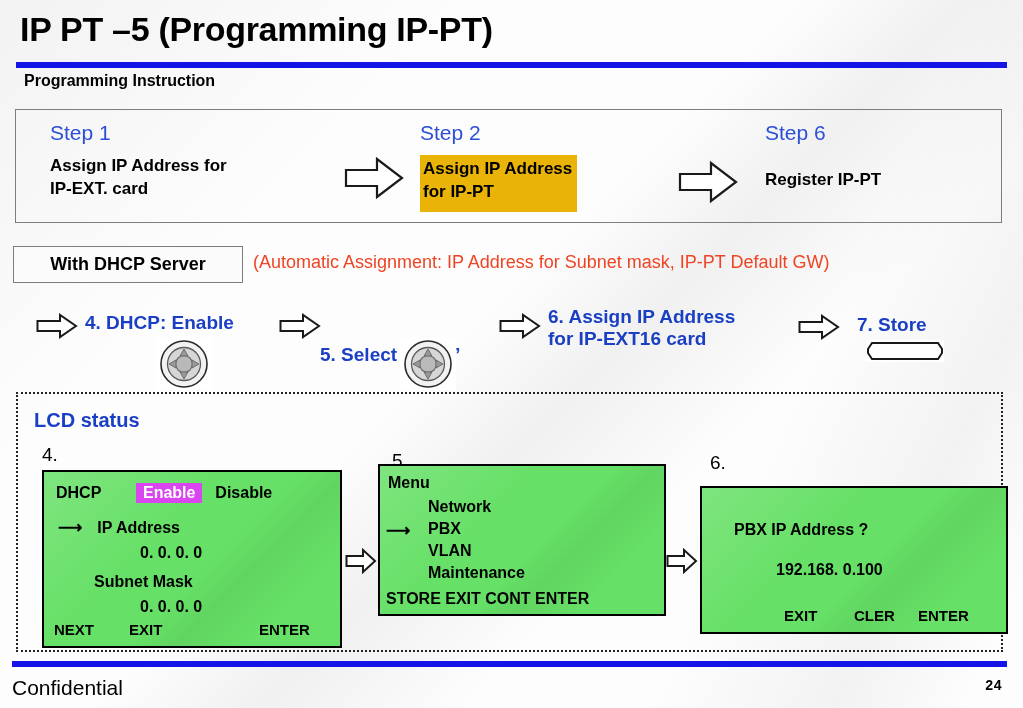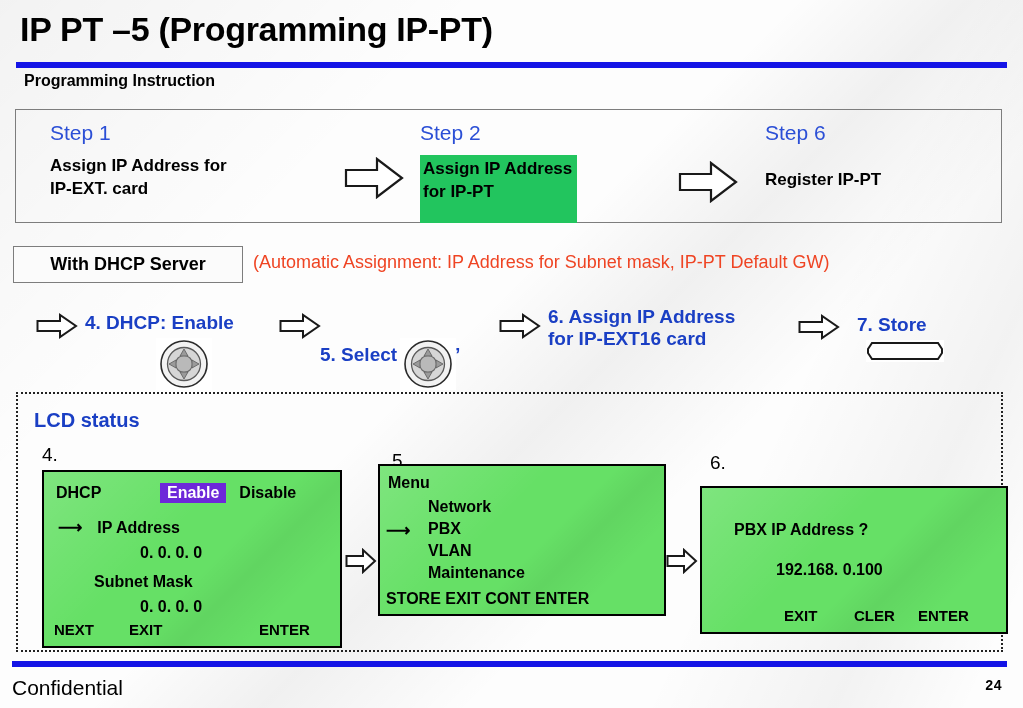--- a/index.html
+++ b/index.html
@@ -35,21 +35,21 @@
   }
 
   
   .steps-box{
     position:absolute;left:15px;top:109px;width:985px;height:112px;
     border:1px solid #7d7d7d;background:transparent;
   }
   .step{position:absolute;}
   .step-label{font-size:21px;color:#2b4fd6;font-weight:normal;}
   .step-text{font-size:17px;font-weight:bold;color:#000;line-height:1.33;margin-top:10px;}
-  .step-text.hl{background:#22c55e;display:inline-block;padding:3px 5px 20px 3px;}
+  .step-text.hl{background:#eab308;display:inline-block;padding:3px 5px 9px 3px;}
 
   .arrow-big{
     position:absolute;width:60px;height:44px;
   }
 
   
   .dhcp-box{
     position:absolute;left:13px;top:246px;width:228px;height:35px;
     border:1px solid #7d7d7d;background:#fbfbfb;
     display:flex;align-items:center;justify-content:center;
@@ -85,21 +85,21 @@
     position:absolute;background:#66e066;border:2px solid #000;
     font-size:16px;font-weight:bold;color:#000;
     overflow:hidden;
   }
   .lcd .shine{
     position:absolute;inset:0;pointer-events:none;
     background:linear-gradient(135deg, rgba(255,255,255,0.16) 0%, rgba(255,255,255,0) 40%),
                linear-gradient(135deg, rgba(0,0,0,0) 55%, rgba(0,0,0,0.05) 65%, rgba(0,0,0,0) 80%);
   }
   .lrow{position:absolute;white-space:nowrap;}
-  .inv{background:#6d28d9;color:#fff;padding:1px 7px 2px 7px;margin-left:24px;}
+  .inv{background:#d946ef;color:#fff;padding:1px 7px 2px 7px;}
 
   .arrow-mid{position:absolute;width:32px;height:26px;}
 
   
   .foot-rule{position:absolute;left:12px;top:661px;width:995px;height:6px;background:#1414e6;}
   .foot-text{position:absolute;left:12px;top:676px;font-size:21px;color:#000;}
   .foot-page{position:absolute;left:985px;top:678px;font-size:14px;font-weight:bold;color:#000;font-family:Liberation Mono, monospace;}
 </style>
 </head>
 <body>

